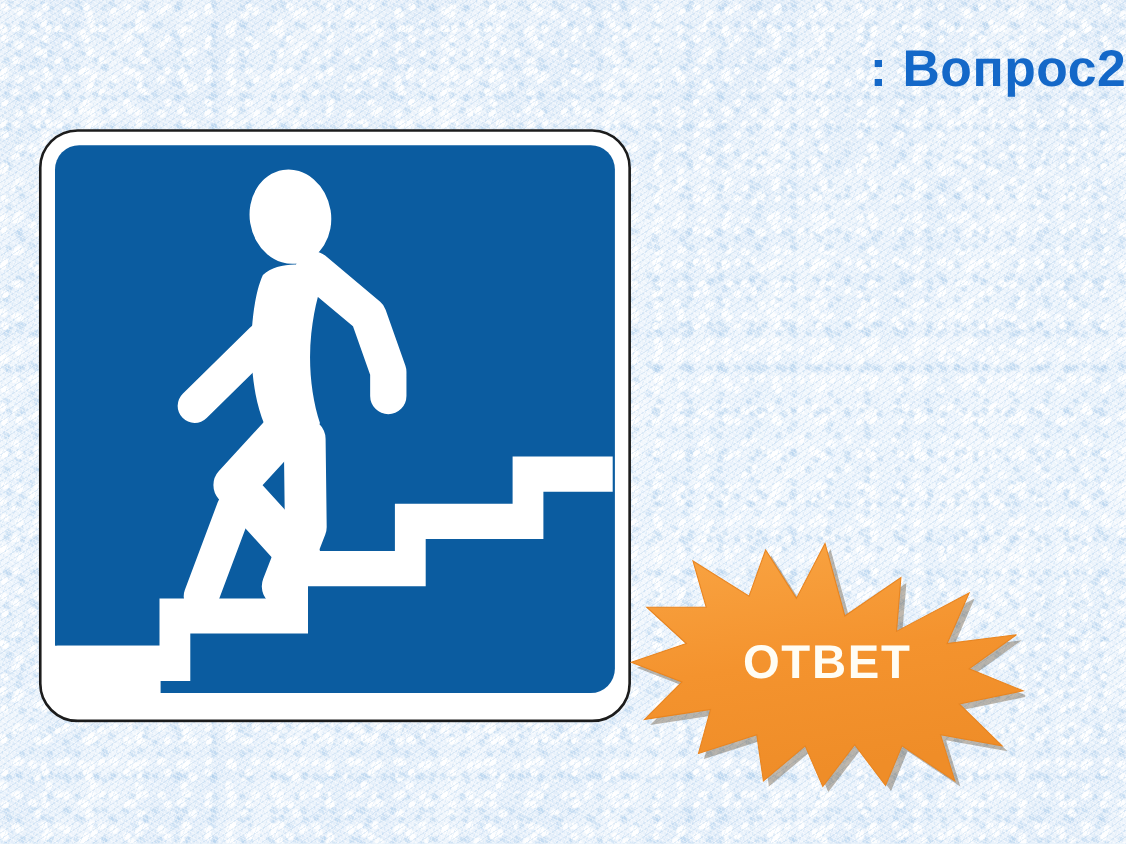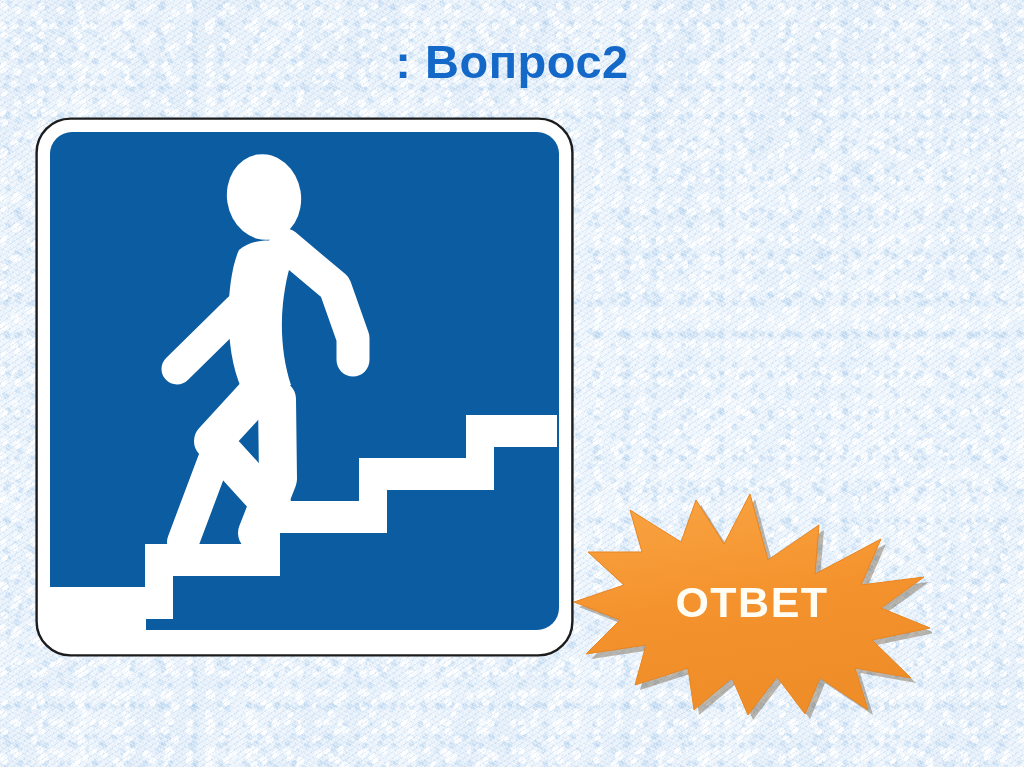--- a/index.html
+++ b/index.html
@@ -55,21 +55,21 @@
       repeating-linear-gradient(71deg, rgba(255,255,255,.28) 0 1px, rgba(255,255,255,0) 1px 3px),
       repeating-linear-gradient(-68deg, rgba(178,209,238,.22) 0 1px, rgba(178,209,238,0) 1px 6px);
   }
 
   
   #title {
     position: absolute;
     left: 0;
     top: 36px;
     width: 1024px;
-    text-align: center;
+    text-align: right;
     font-size: 47px;
     font-weight: bold;
     letter-spacing: .5px;
     color: #1468c8;
     white-space: pre;
     line-height: 1.12;
   }
 
   
   #sign-wrap {

